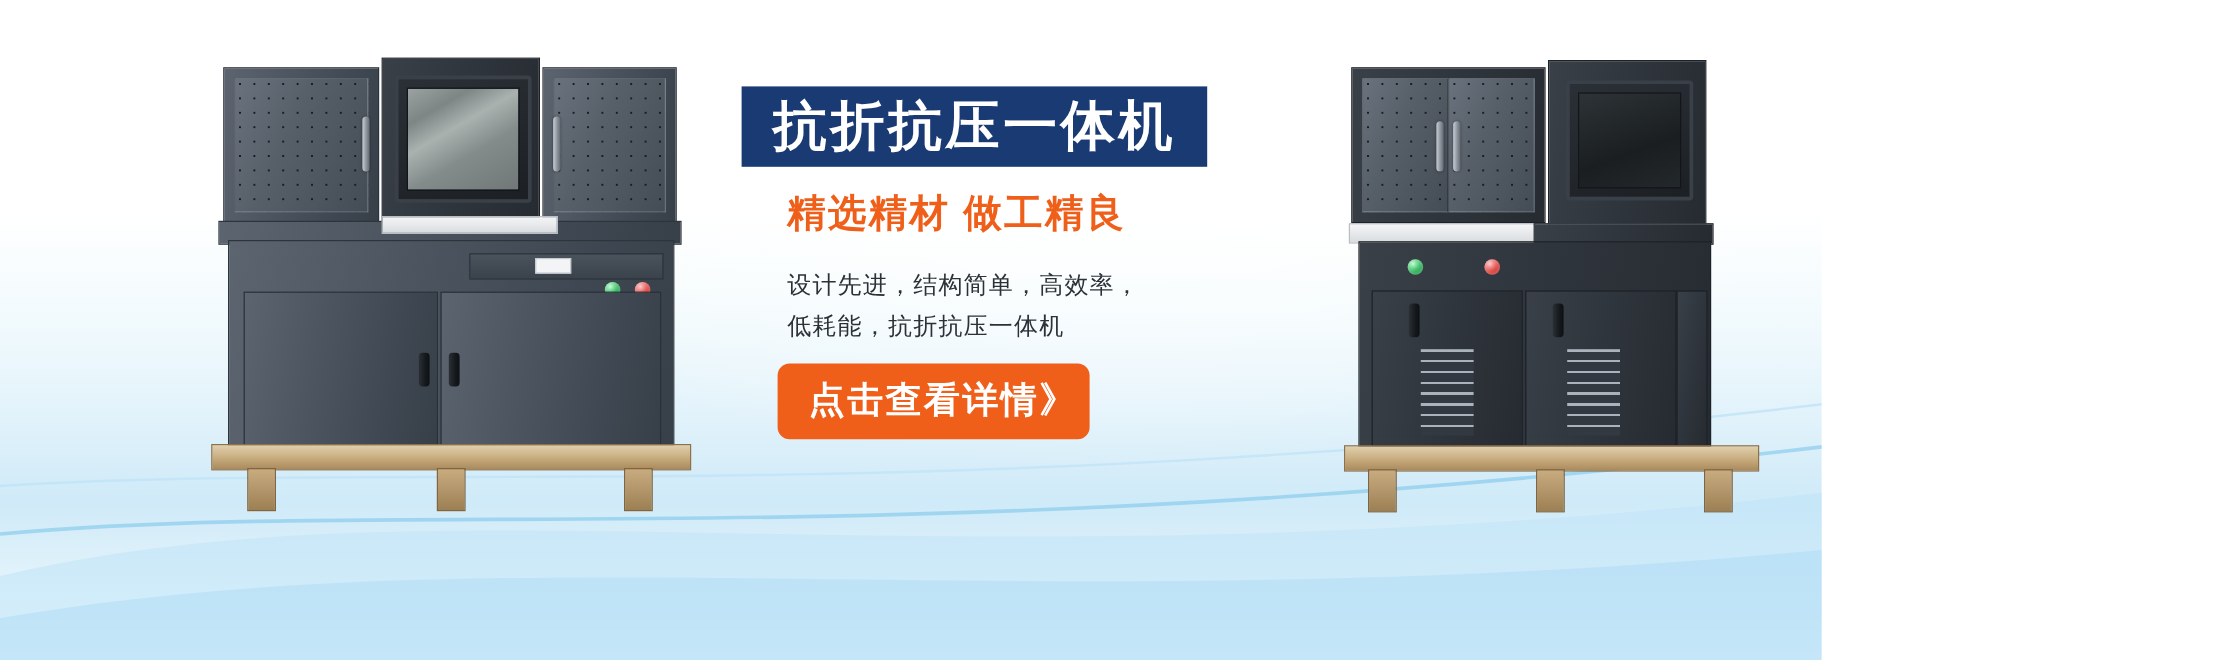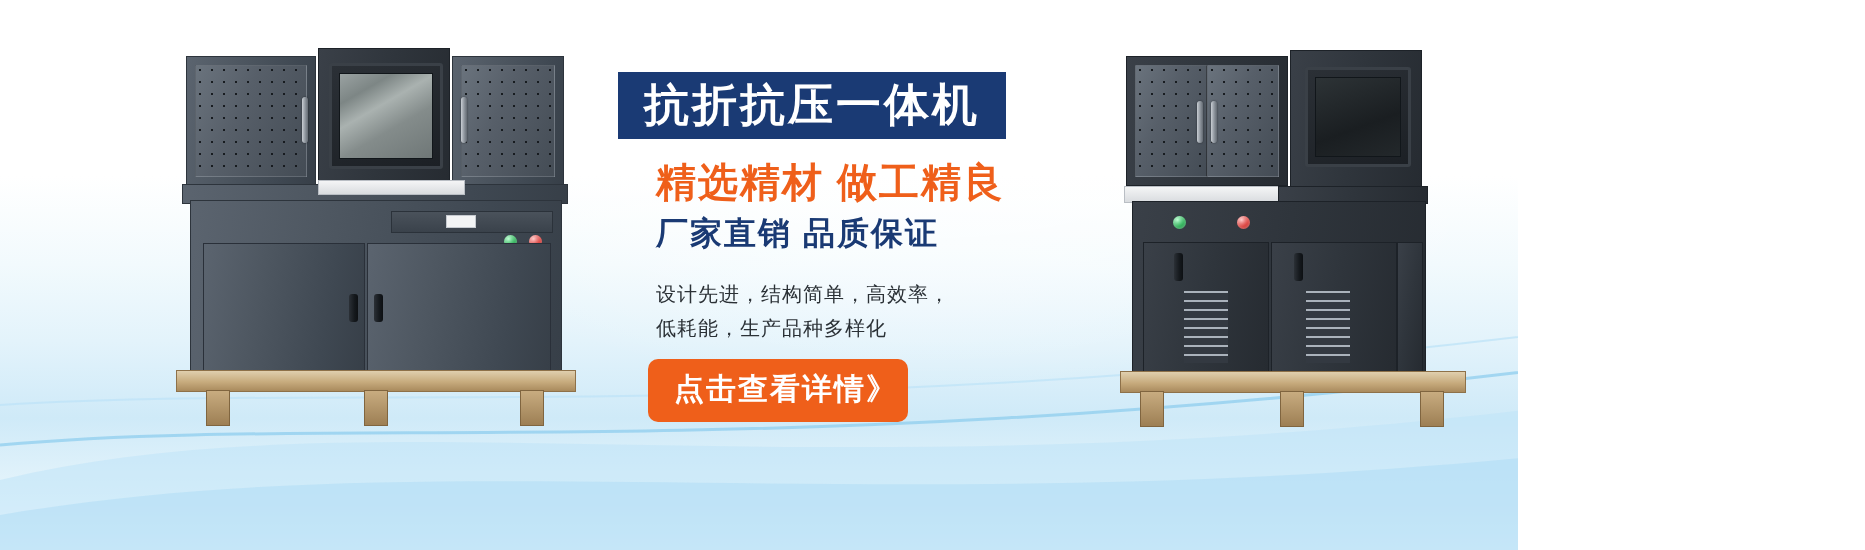--- a/index.html
+++ b/index.html
@@ -48,21 +48,21 @@
 
   
   .copy{position:absolute;left:618px;top:72px;width:470px;}
   .title-bar{
     background:#1a3a74;color:#ffffff;display:inline-block;
     padding:10px 26px 12px 26px;
     font-size:45px;font-weight:bold;letter-spacing:3px;line-height:1;
     white-space:nowrap;
   }
   .line-orange{
-    margin-top:18px;color:#ef5f1a;font-size:40px;font-weight:bold;
+    margin-top:18px;color:#ef5f1a;font-size:32px;font-weight:bold;
     letter-spacing:2px;line-height:1.25;white-space:nowrap;padding-left:38px;
   }
   .line-blue{
     margin-top:6px;color:#1a3a74;font-size:32px;font-weight:bold;
     letter-spacing:2px;line-height:1.25;white-space:nowrap;padding-left:38px;
   }
   .desc{margin-top:24px;color:#2b3136;font-size:20px;line-height:1.7;letter-spacing:1px;padding-left:38px;}
   .cta{
     margin-top:14px;margin-left:30px;display:inline-block;
     background:#ef5f1a;color:#ffffff;border-radius:10px;
@@ -159,21 +159,20 @@
 
     <div class="pallet" style="left:2px;top:331px;width:344px;height:20px;"></div>
     <div class="pallet-leg" style="left:22px;top:351px;width:22px;height:34px;"></div>
     <div class="pallet-leg" style="left:162px;top:351px;width:22px;height:34px;"></div>
     <div class="pallet-leg" style="left:302px;top:351px;width:22px;height:34px;"></div>
   </div>
 
   <div class="copy">
     <div class="title-bar">抗折抗压一体机</div>
     <div class="line-orange">精选精材  做工精良</div>
-    <div class="line-blue">厂家直销  品质保证</div>
     <div class="desc">
       <div>设计先进，结构简单，高效率，</div>
-      <div>低耗能，生产品种多样化</div>
+      <div>低耗能，抗折抗压一体机</div>
     </div>
     <button class="cta">点击查看详情》</button>
   </div>
 
 </div>
 
 </body></html>

